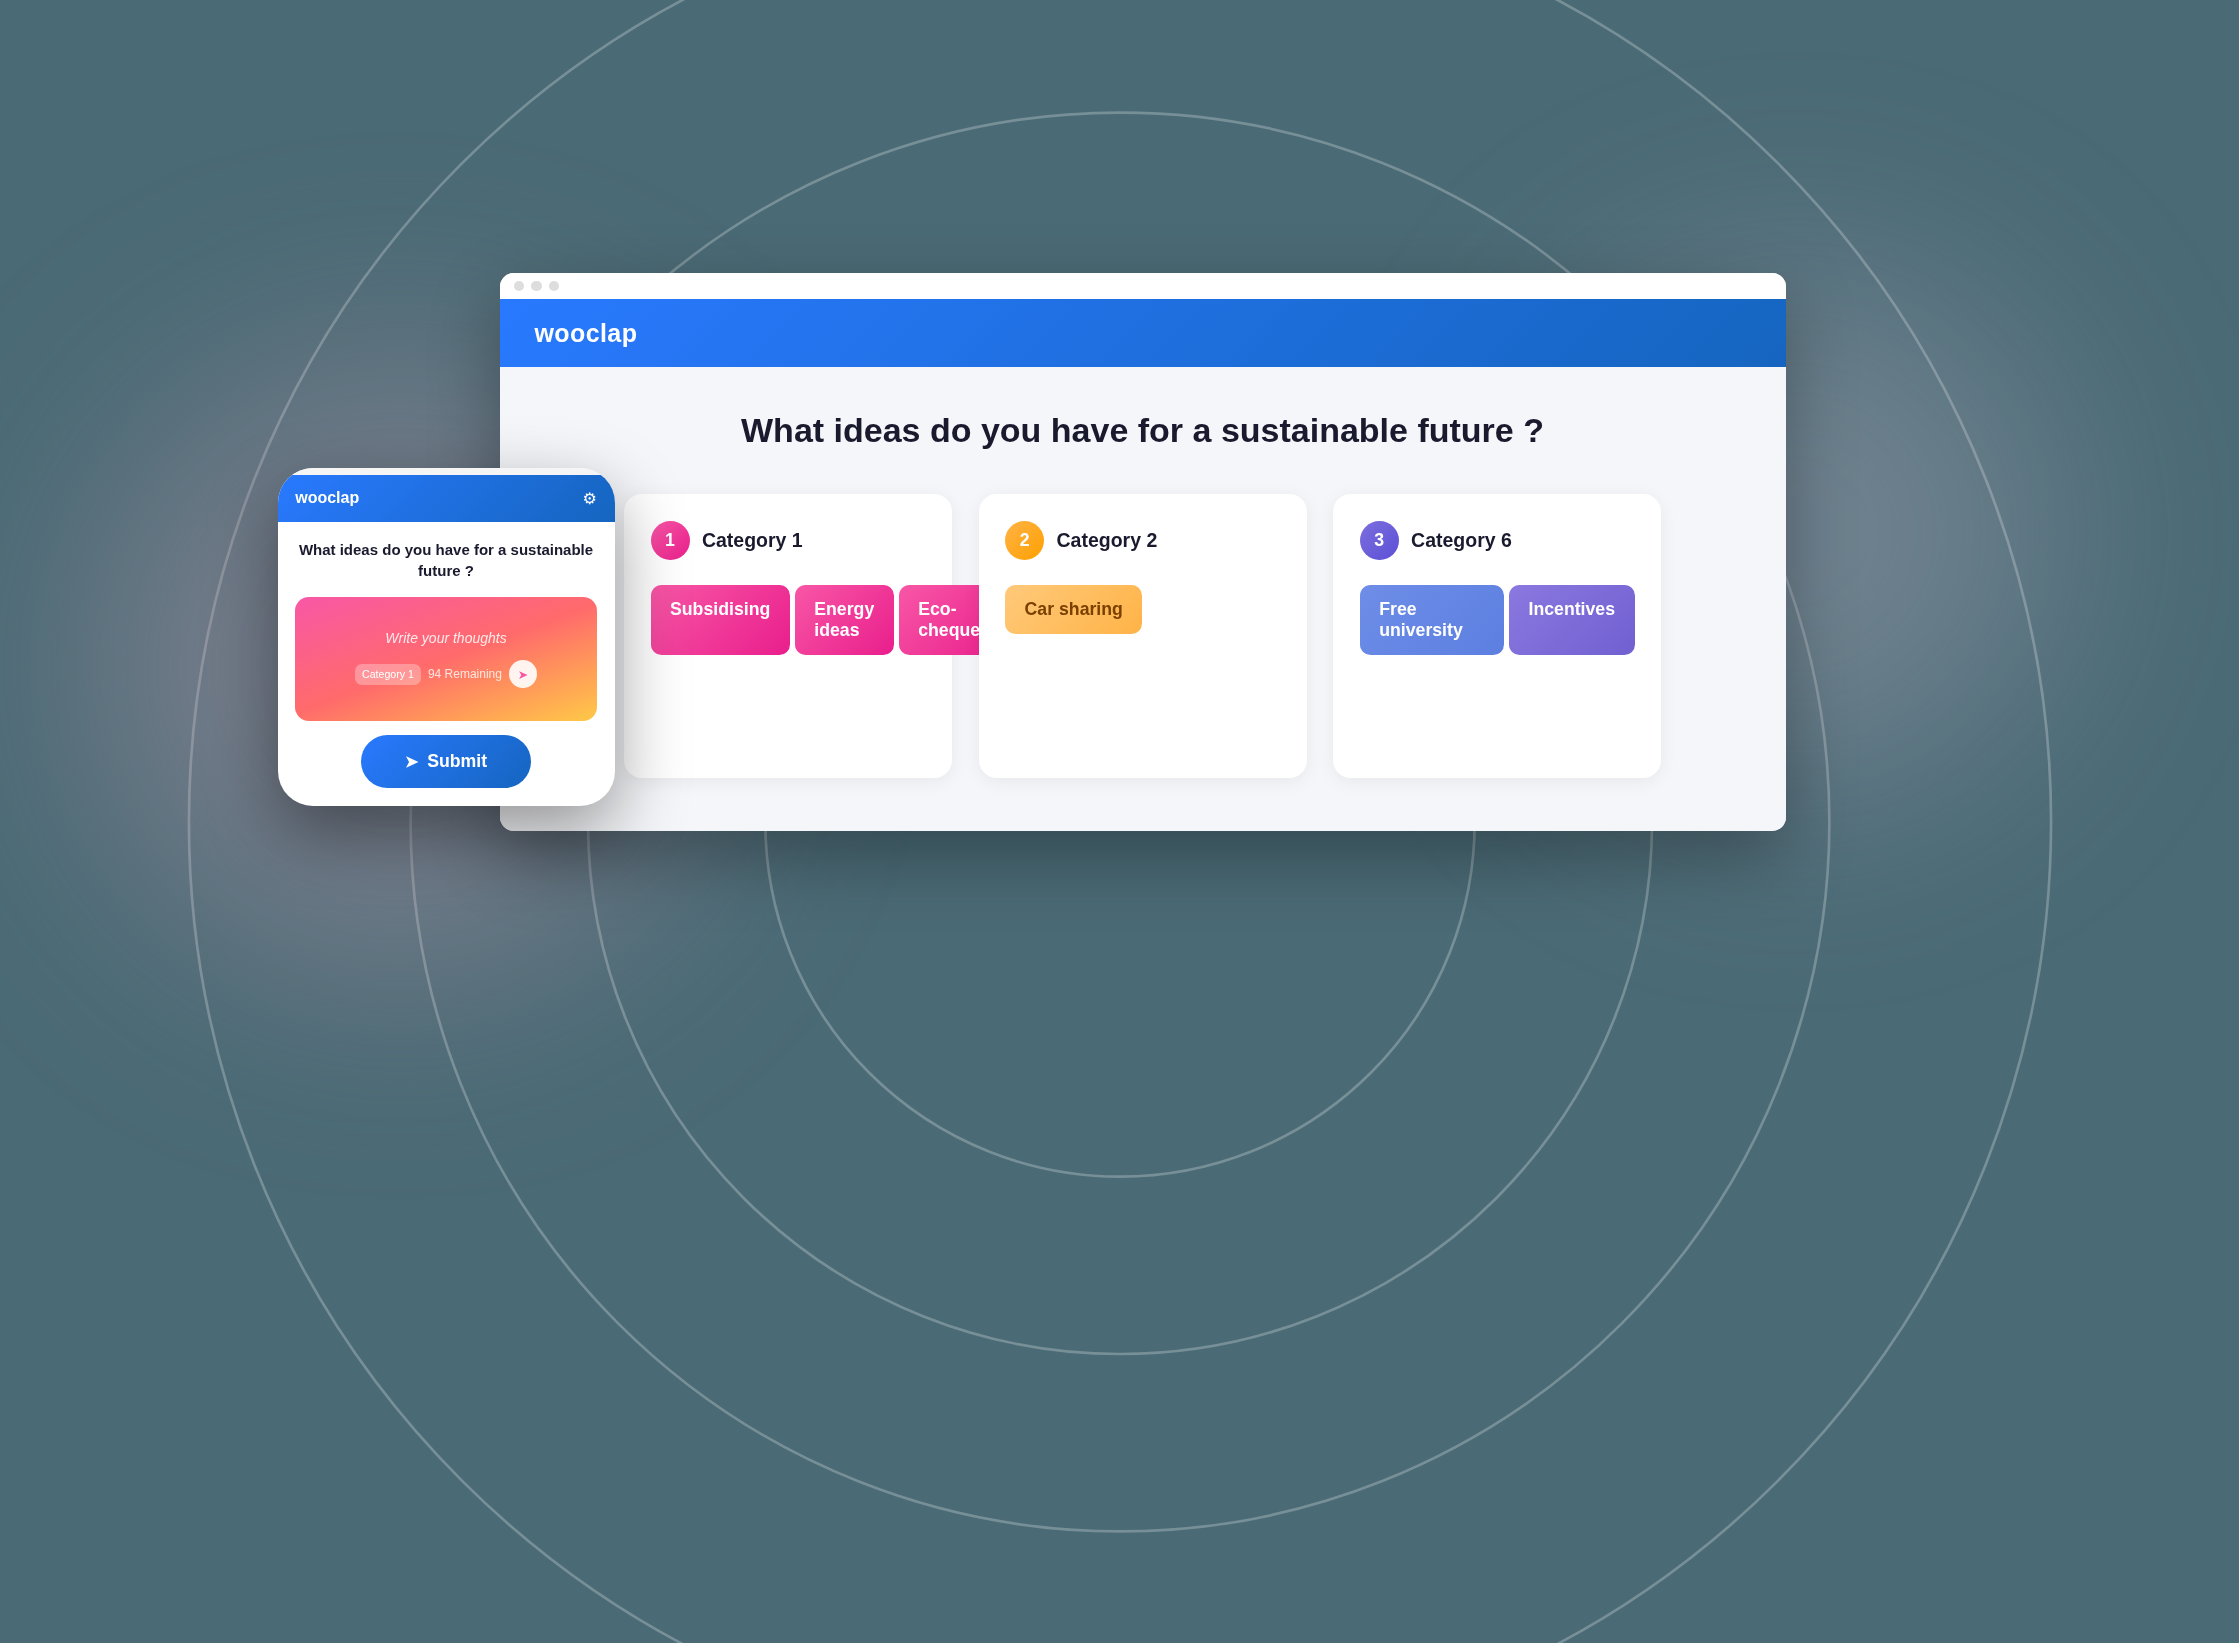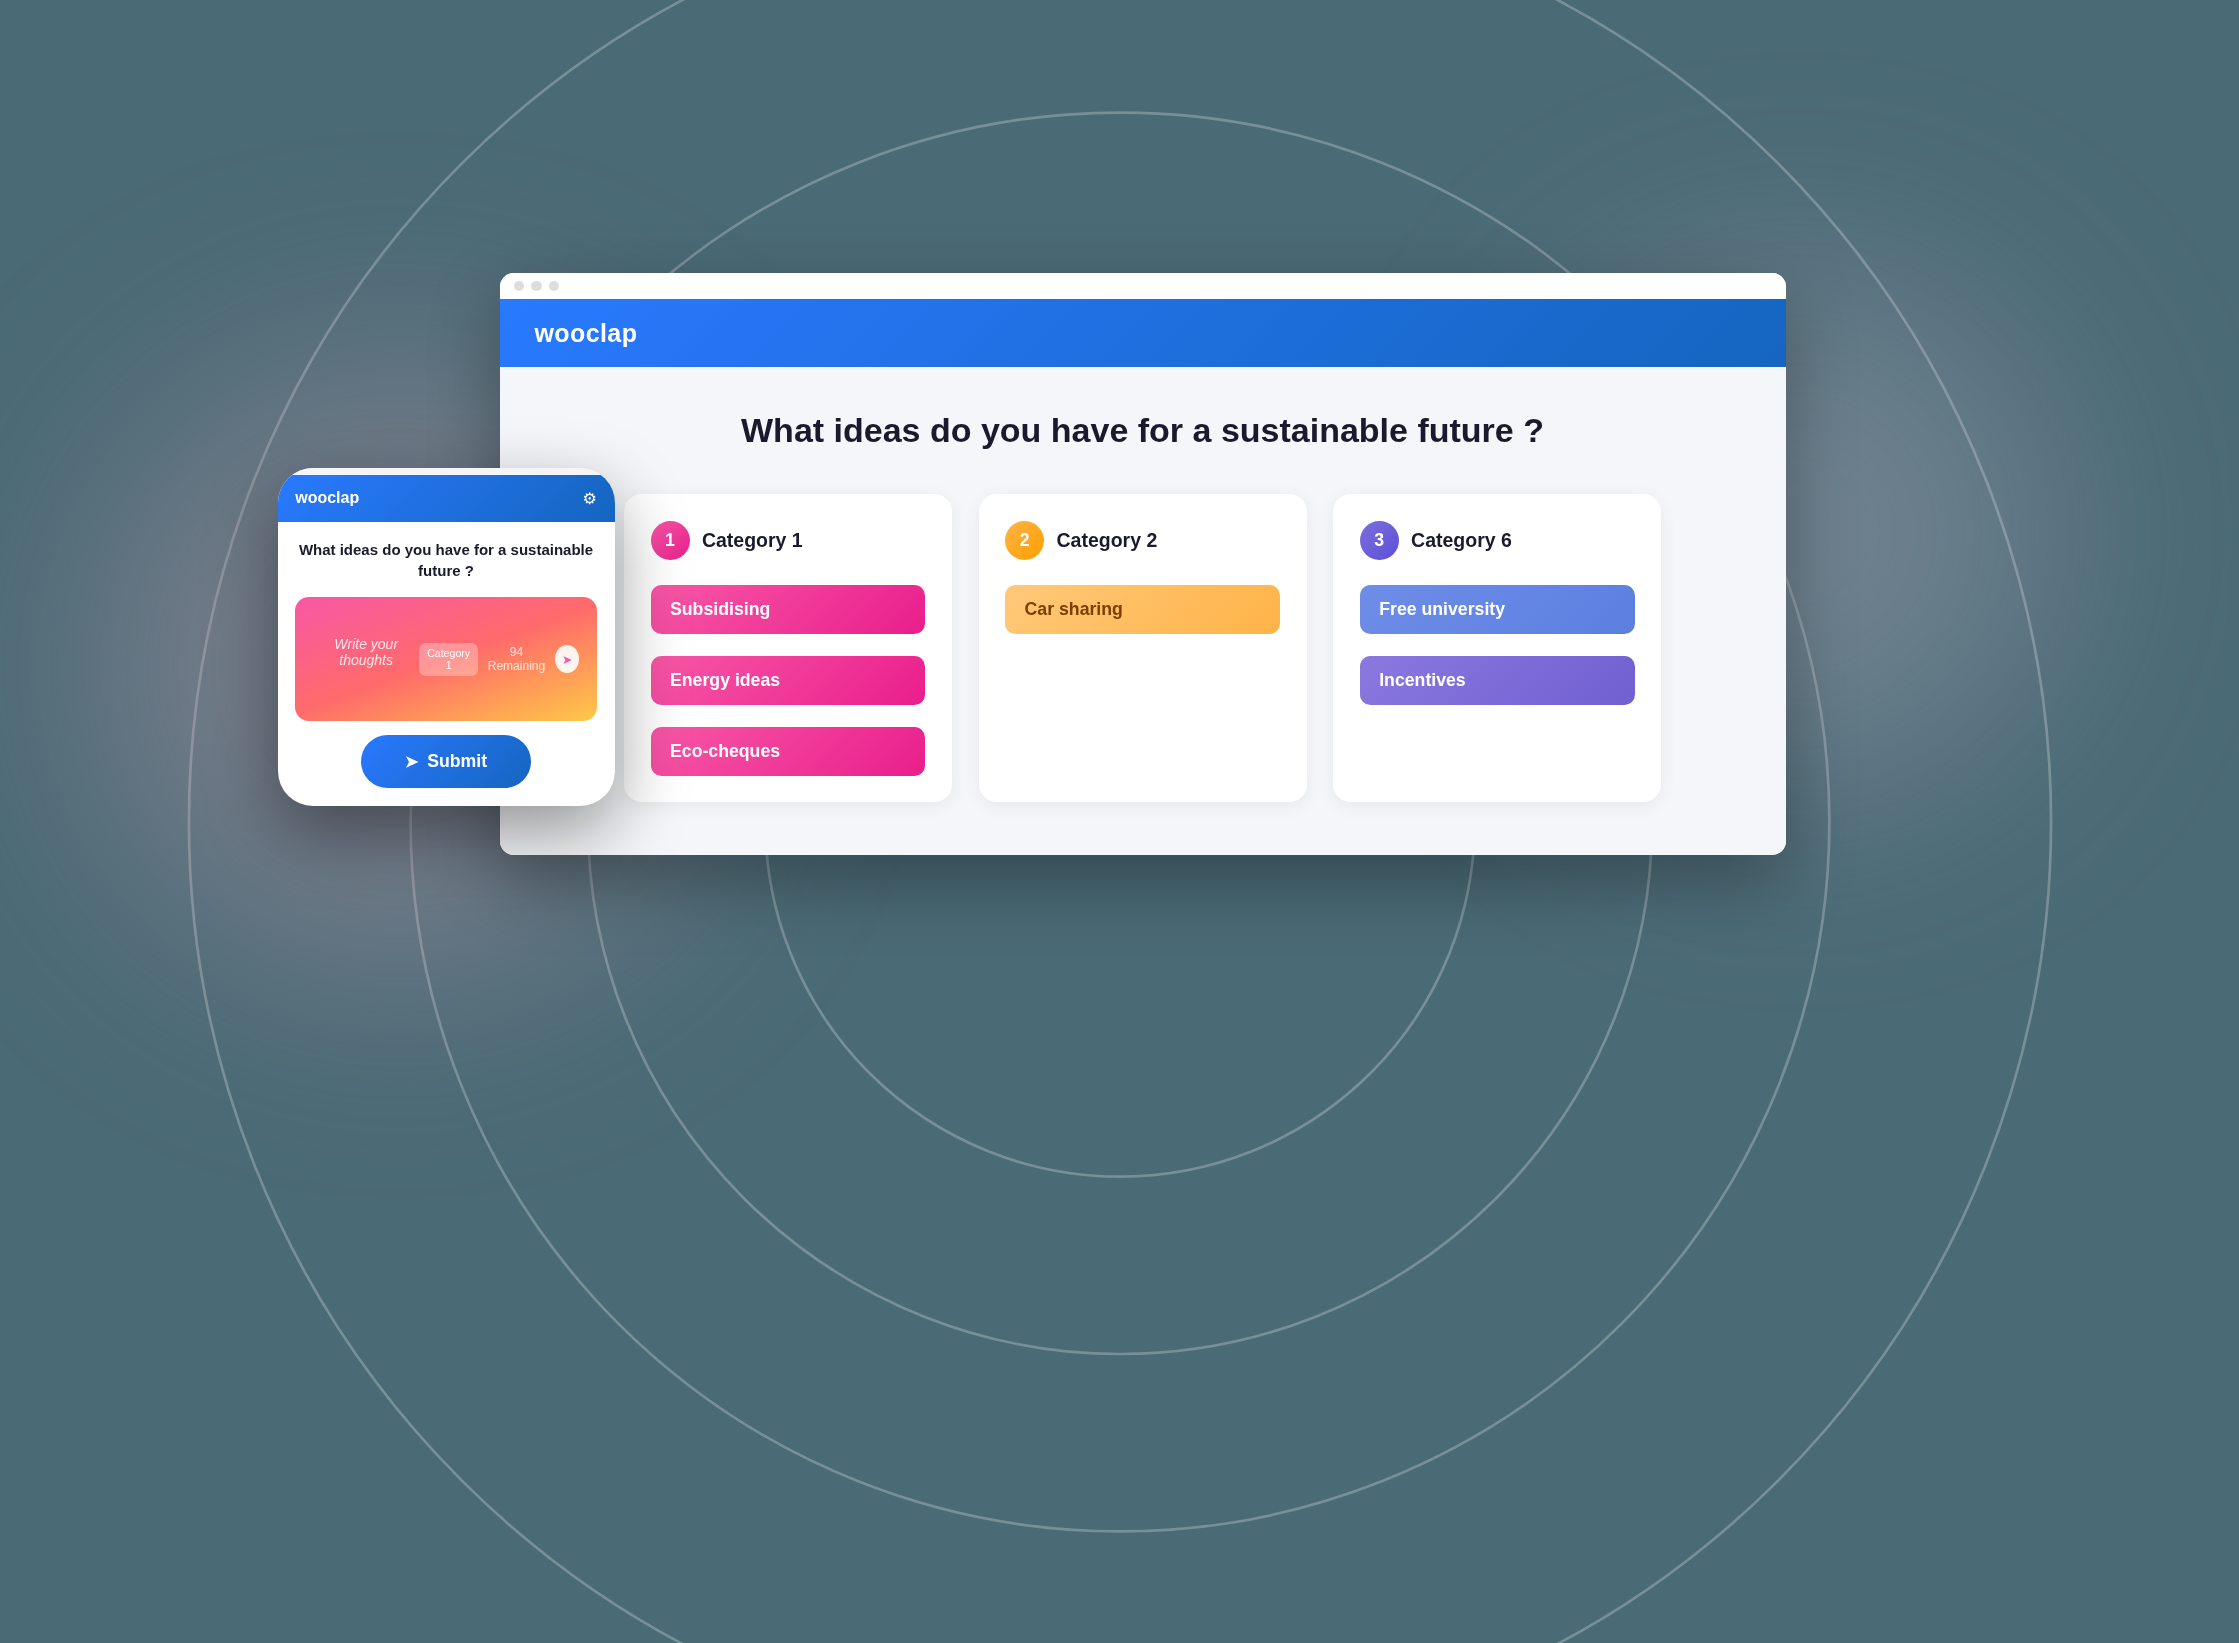--- a/index.html
+++ b/index.html
@@ -157,22 +157,22 @@
 
     .category-title {
       font-size: 19.5px;
       font-weight: 700;
       color: #1a1a2e;
     }
 
     
     .answer-tags {
       display: flex;
-      flex-direction: column;
-      gap: 22px;
+      flex-direction: row;
+      gap: 5px;
     }
 
     .answer-tag {
       border-radius: 10.6px;
       padding: 14px 19.5px;
       font-size: 17.7px;
       font-weight: 600;
       color: white;
       cursor: pointer;
     }
@@ -232,21 +232,21 @@
       margin-bottom: 16px;
     }
 
     
     .phone-input-area {
       background: linear-gradient(160deg, #f857a6, #ff6b6b, #ffc947);
       border-radius: 14px;
       padding: 26.6px 17.7px;
       margin-bottom: 14px;
       display: flex;
-      flex-direction: row;
+      flex-direction: column;
       align-items: center;
       justify-content: center;
       min-height: 124px;
     }
 
     .phone-input-placeholder {
       color: rgba(255,255,255,0.85);
       font-size: 14px;
       font-style: italic;
       margin-bottom: 14px;

